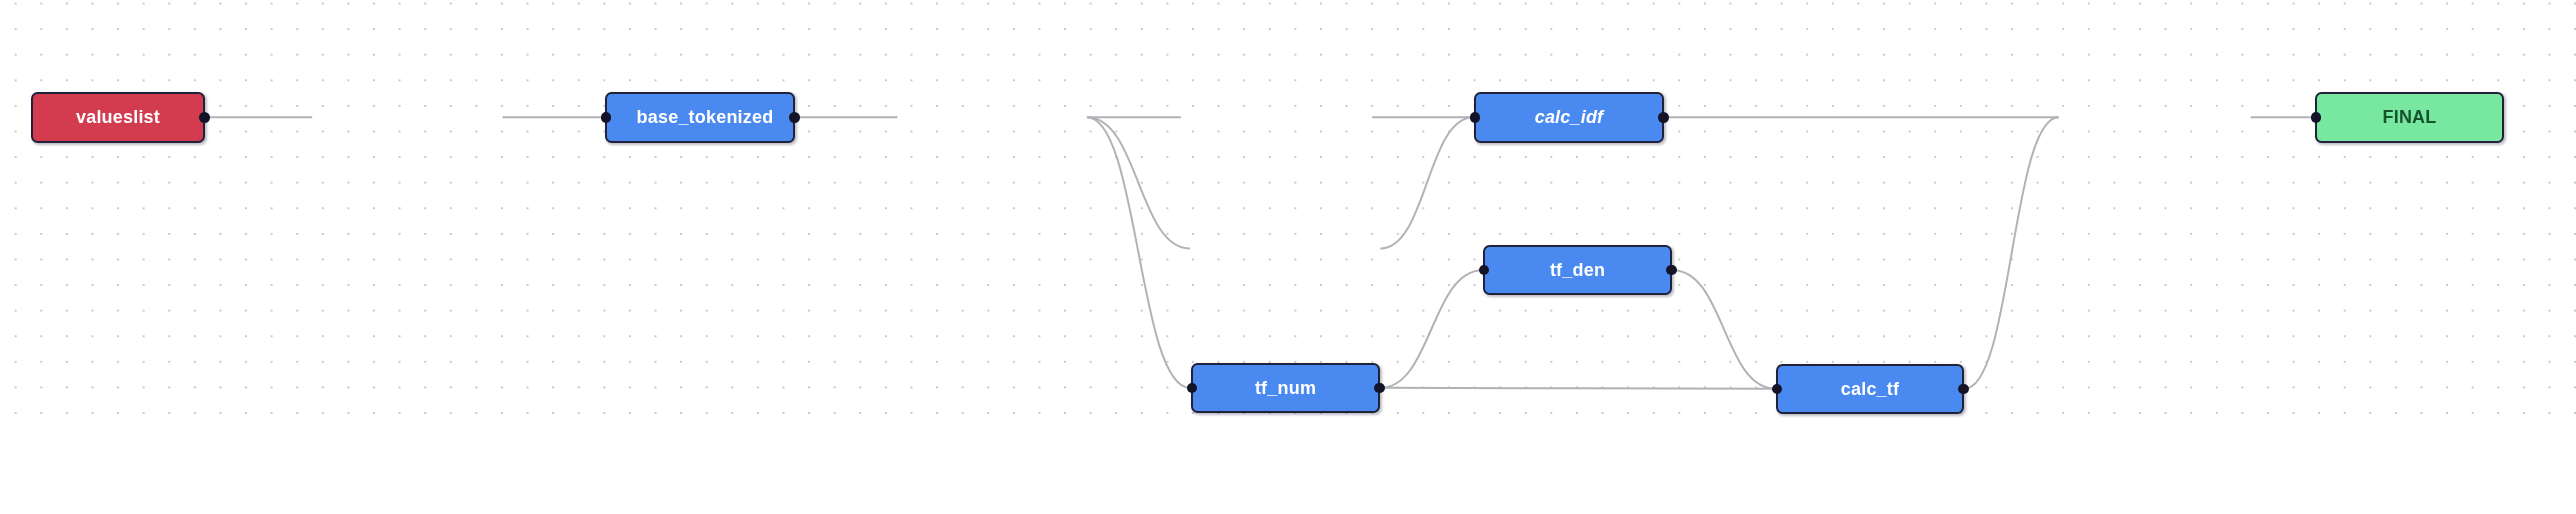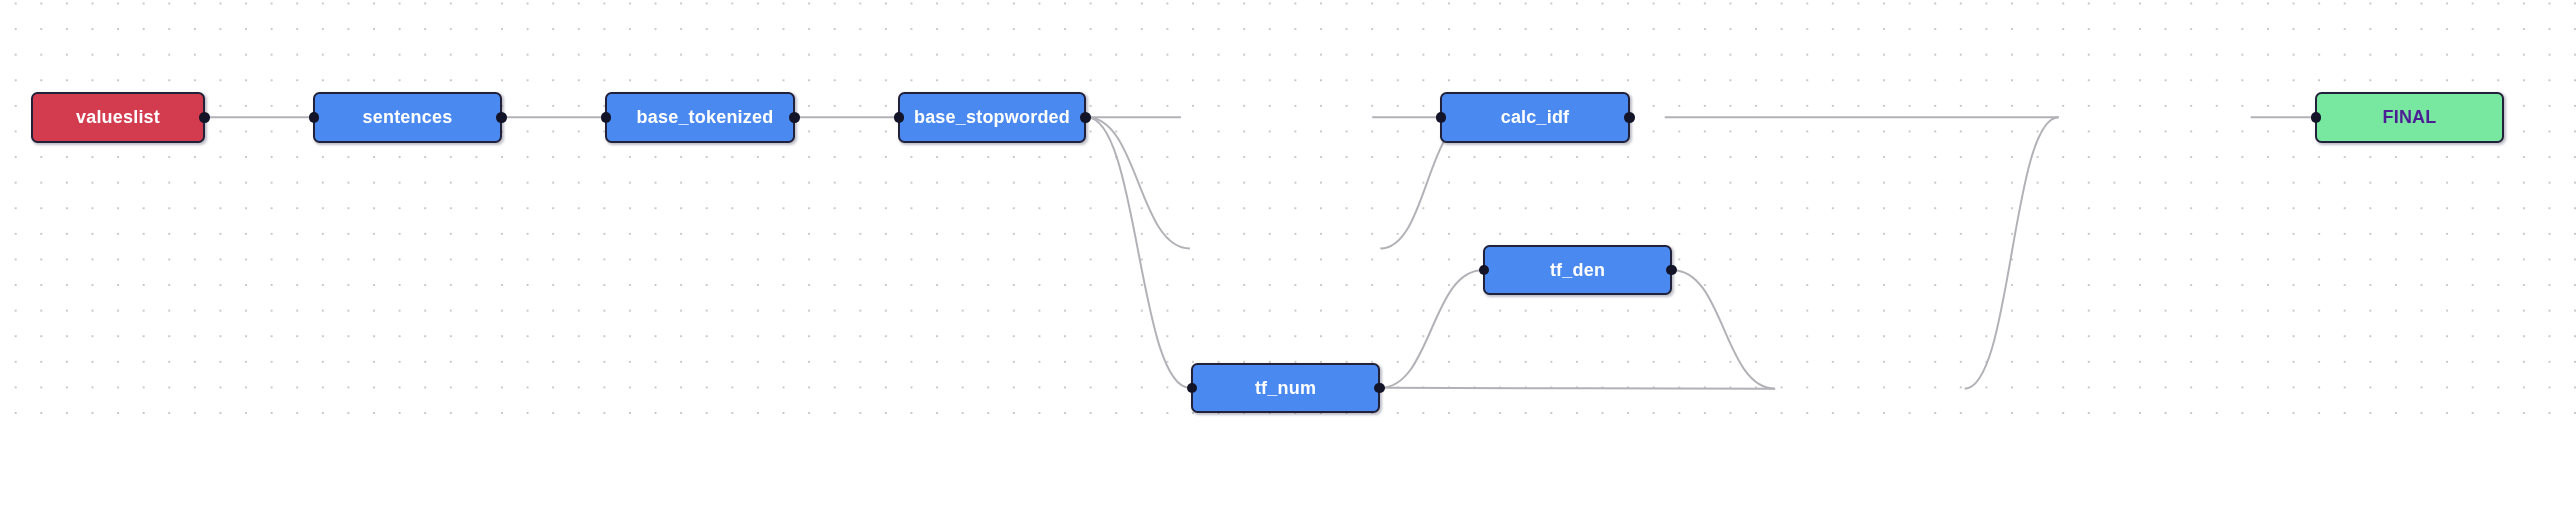--- a/index.html
+++ b/index.html
@@ -73,48 +73,43 @@
       <path d="M 1689,474.5 C 1930.5,474.5 1930.5,475.5 2172,475.5" fill="none" stroke="#b1b1b7" stroke-width="2.4"></path>
       <path d="M 2047,330.5 C 2109.5,330.5 2109.5,475.5 2172,475.5" fill="none" stroke="#b1b1b7" stroke-width="2.4"></path>
       <path d="M 2037,143.5 C 2278,143.5 2278,143.5 2519,143.5" fill="none" stroke="#b1b1b7" stroke-width="2.4"></path>
       <path d="M 2404,475.5 C 2461.5,475.5 2461.5,143.5 2519,143.5" fill="none" stroke="#b1b1b7" stroke-width="2.4"></path>
       <path d="M 2754,143.5 C 2793,143.5 2793,143.5 2832,143.5" fill="none" stroke="#b1b1b7" stroke-width="2.4"></path>
     </svg>
 <div class="node" style="left: 31px; top: 92px; width: 174px; height: 51px; background: rgb(210, 60, 78); border-color: rgb(33, 33, 57);">
       <span class="label" style="color: rgb(255, 255, 255);">valueslist</span>
       <span class="handle right" style="background: rgb(20, 20, 41);"></span>
     </div>
-    <div class="node" style="left: 313px; top: 92px; width: 189px; height: 51px; background: rgb(74, 137, 240); border-color: rgb(33, 33, 57);">
-      <span class="label" style="color: rgb(255, 255, 255);">sentences</span>
-      <span class="handle left" style="background: rgb(20, 20, 41);"></span>
-      <span class="handle right" style="background: rgb(20, 20, 41);"></span>
-    </div>
     <div class="node" style="left: 605px; top: 92px; width: 190px; height: 51px; background: rgb(74, 137, 240); border-color: rgb(33, 33, 57);">
       <span class="label" style="color: rgb(255, 255, 255); padding-left: 10px;">base_tokenized</span>
       <span class="handle left" style="background: rgb(20, 20, 41);"></span>
       <span class="handle right" style="background: rgb(20, 20, 41);"></span>
     </div>
-    <div class="node" style="left: 898px; top: 92px; width: 188px; height: 51px; background: rgb(74, 137, 240); border-color: rgb(33, 33, 57);">
-      <span class="label" style="color: rgb(255, 255, 255);">base_stopworded</span>
-      <span class="handle left" style="background: rgb(20, 20, 41);"></span>
-      <span class="handle right" style="background: rgb(20, 20, 41);"></span>
-    </div>
-    <div class="node" style="left: 1440px; top: 92px; width: 190px; height: 51px; background: rgb(74, 137, 240); border-color: rgb(33, 33, 57);">
+    <div class="node" style="left: 1474px; top: 92px; width: 190px; height: 51px; background: rgb(74, 137, 240); border-color: rgb(33, 33, 57); font-style: italic;">
       <span class="label" style="color: rgb(255, 255, 255);">calc_idf</span>
       <span class="handle left" style="background: rgb(20, 20, 41);"></span>
       <span class="handle right" style="background: rgb(20, 20, 41);"></span>
     </div>
     <div class="node" style="left: 2315px; top: 92px; width: 189px; height: 51px; background: rgb(120, 232, 161); border-color: rgb(33, 33, 57);">
-      <span class="label" style="color: #4c1d95;">FINAL</span>
+      <span class="label" style="color: #14532d;">FINAL</span>
       <span class="handle left" style="background: rgb(20, 20, 41);"></span>
     </div>
     <div class="node" style="left: 1483px; top: 245px; width: 189px; height: 50px; background: rgb(74, 137, 240); border-color: rgb(33, 33, 57);">
       <span class="label" style="color: rgb(255, 255, 255);">tf_den</span>
       <span class="handle left" style="background: rgb(20, 20, 41);"></span>
       <span class="handle right" style="background: rgb(20, 20, 41);"></span>
     </div>
     <div class="node" style="left: 1191px; top: 363px; width: 189px; height: 50px; background: rgb(74, 137, 240); border-color: rgb(33, 33, 57);">
       <span class="label" style="color: rgb(255, 255, 255);">tf_num</span>
       <span class="handle left" style="background: rgb(20, 20, 41);"></span>
       <span class="handle right" style="background: rgb(20, 20, 41);"></span>
     </div>
+    <div class="node" style="left: 1776px; top: 364px; width: 188px; height: 50px; background: rgb(74, 137, 240); border-color: rgb(33, 33, 57);">
+      <span class="label" style="color: rgb(255, 255, 255);">calc_tf</span>
+      <span class="handle left" style="background: rgb(20, 20, 41);"></span>
+      <span class="handle right" style="background: rgb(20, 20, 41);"></span>
+    </div>
   </div>
 
 
 </body></html>

